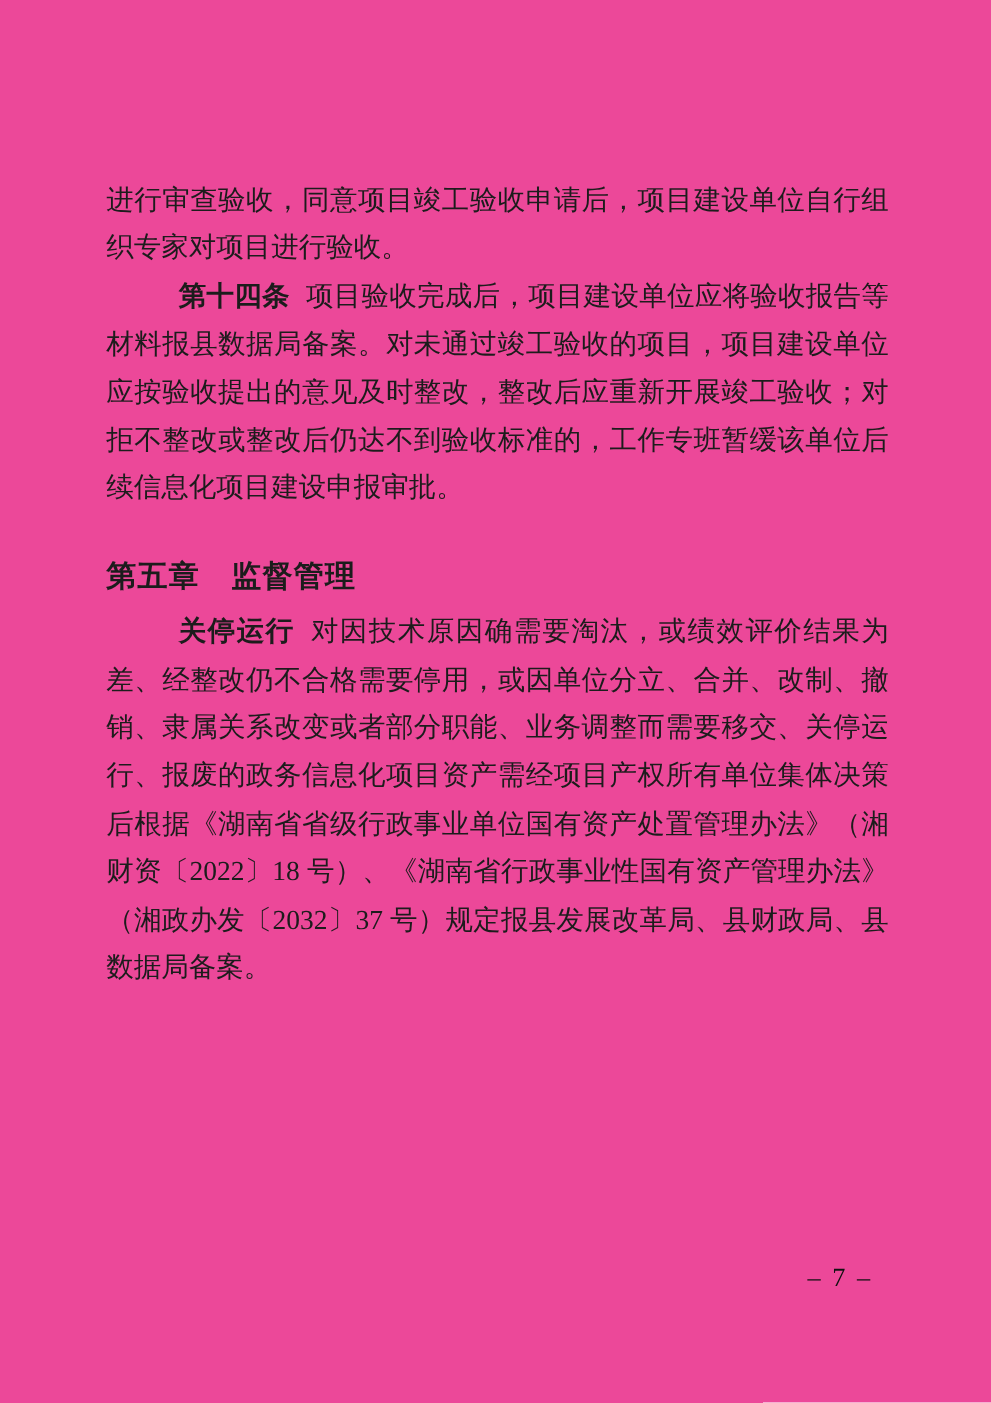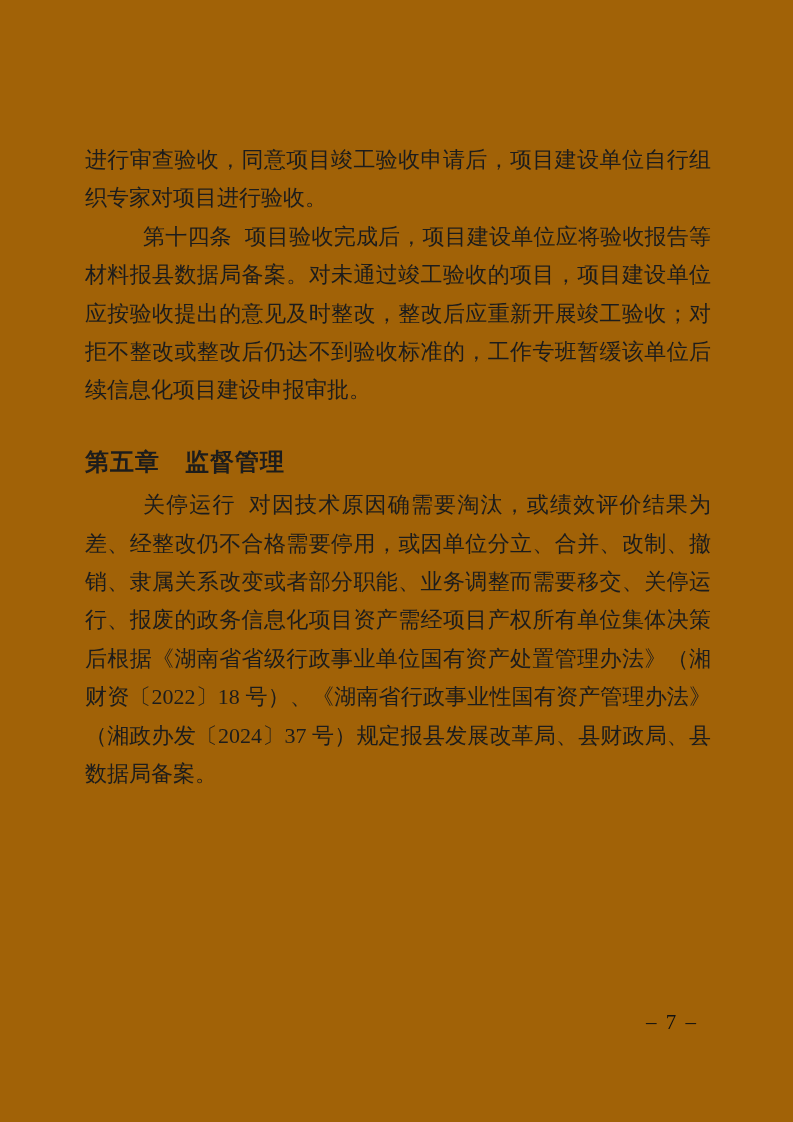--- a/index.html
+++ b/index.html
@@ -4,21 +4,21 @@
 <style>
   html, body {
     margin: 0;
     padding: 0;
     background: #ffffff;
   }
   .page {
     position: relative;
     width: 793px;
     height: 1122px;
-    background: #a16207;
+    background: #ec4899;
     overflow: hidden;
     font-family: "Liberation Serif", "DejaVu Serif", serif;
     color: #1c1c1c;
   }
   .content {
     position: absolute;
     left: 85px;
     top: 141px;
     width: 626px;
   }
@@ -26,21 +26,21 @@
     margin: 0;
     font-size: 22px;
     line-height: 38.4px;
     text-align: justify;
     text-justify: inter-ideograph;
   }
   .indent {
     text-indent: 58px;
   }
   .lead {
-    font-weight: 400;
+    font-weight: 700;
     margin-right: 13px;
   }
   .chapter-heading {
     margin: 33px 0 5px 0;
     font-size: 24px;
     font-weight: 700;
     line-height: 38.4px;
     text-align: left;
     letter-spacing: 1px;
   }
@@ -63,19 +63,19 @@
     <p class="body-para">进行审查验收，同意项目竣工验收申请后，项目建设单位自行组织专家对项目进行验收。</p>
 
     <p class="body-para indent">
       <span class="lead">第十四条</span><span>项目验收完成后，项目建设单位应将验收报告等材料报县数据局备案。对未通过竣工验收的项目，项目建设单位应按验收提出的意见及时整改，整改后应重新开展竣工验收；对拒不整改或整改后仍达不到验收标准的，工作专班暂缓该单位后续信息化项目建设申报审批。</span>
     </p>
 
     <h2 class="chapter-heading">第五章　监督管理</h2>
 
 
     <p class="body-para indent">
-      <span class="lead">关停运行</span><span>对因技术原因确需要淘汰，或绩效评价结果为差、经整改仍不合格需要停用，或因单位分立、合并、改制、撤销、隶属关系改变或者部分职能、业务调整而需要移交、关停运行、报废的政务信息化项目资产需经项目产权所有单位集体决策后根据《湖南省省级行政事业单位国有资产处置管理办法》（湘财资〔2022〕18 号）、《湖南省行政事业性国有资产管理办法》（湘政办发〔2024〕37 号）规定报县发展改革局、县财政局、县数据局备案。</span>
+      <span class="lead">关停运行</span><span>对因技术原因确需要淘汰，或绩效评价结果为差、经整改仍不合格需要停用，或因单位分立、合并、改制、撤销、隶属关系改变或者部分职能、业务调整而需要移交、关停运行、报废的政务信息化项目资产需经项目产权所有单位集体决策后根据《湖南省省级行政事业单位国有资产处置管理办法》（湘财资〔2022〕18 号）、《湖南省行政事业性国有资产管理办法》（湘政办发〔2032〕37 号）规定报县发展改革局、县财政局、县数据局备案。</span>
     </p>
 
   </div>
 
   <div class="page-number">– 7 –</div>
 </div>
 
 </body></html>

